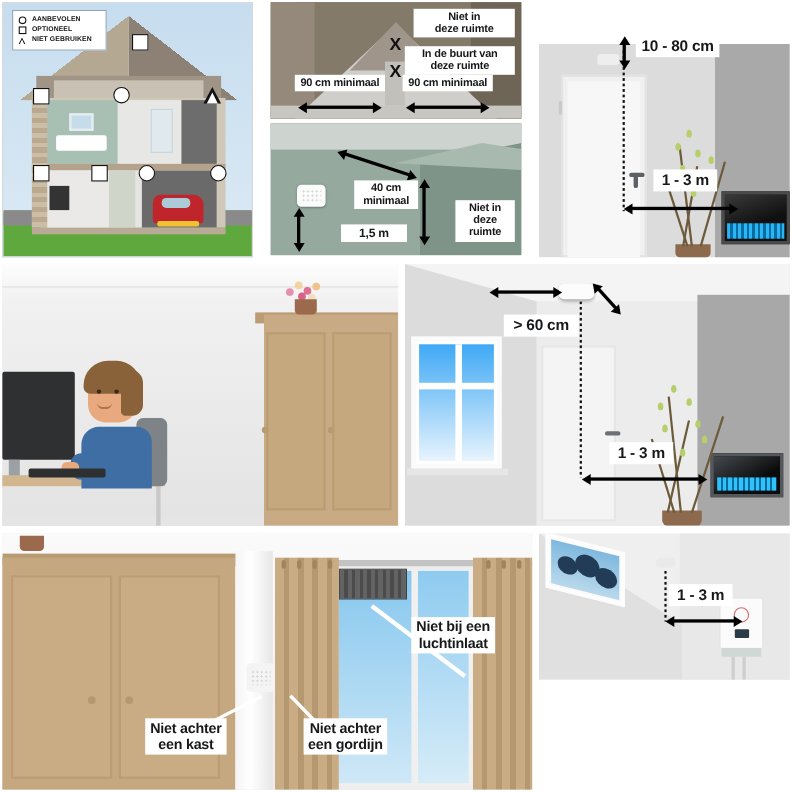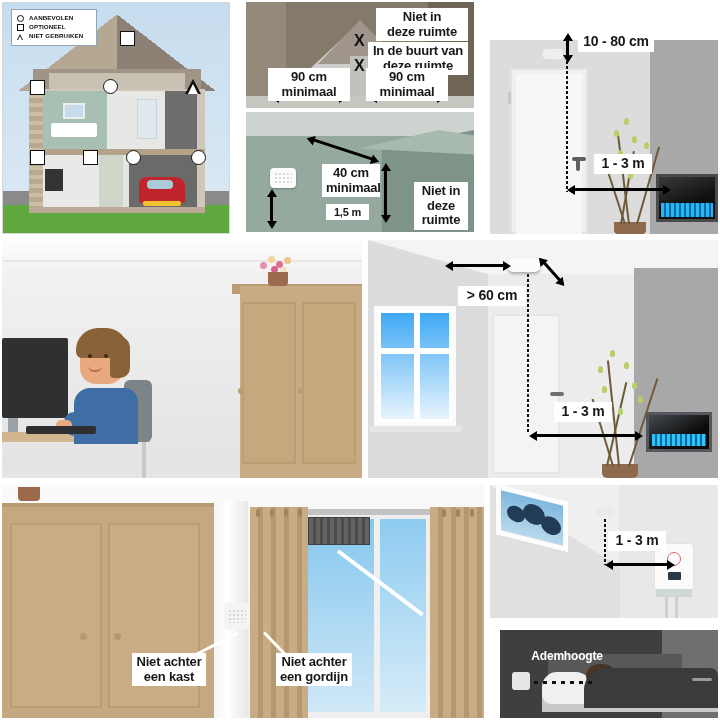--- a/index.html
+++ b/index.html
@@ -19,21 +19,21 @@
     background: #ffffff;
     color: #17181a;
     font-weight: bold;
     line-height: 1.12;
     text-align: center;
     padding: 2px 4px;
     white-space: pre-line;
     z-index: 40;
     letter-spacing: -0.2px;
   }
-  .lbl.sm  { font-size: 13px; }
+  .lbl.sm  { font-size: 10px; }
   .lbl.md  { font-size: 11px; }
   .lbl.lg  { font-size: 13px; }
   .lbl.xl  { font-size: 14px; }
 
   
   .arrow-h, .arrow-v { position: absolute; z-index: 30; }
   .arrow-h { height: 3px; background: #000; }
   .arrow-h::before, .arrow-h::after {
     content: ""; position: absolute; top: 50%; width: 0; height: 0;
     border-top: 5px solid transparent; border-bottom: 5px solid transparent;
@@ -378,21 +378,21 @@
     <div class="det-wall" style="left:24px; top:56px; width:26px; height:20px;">
       <span class="det-grid"></span>
     </div>
 
     <div class="arrow-h" style="left:66px; top:36px; width:62px; transform:rotate(18deg);"></div>
     <div class="arrow-v" style="left:138px; top:58px; height:46px;"></div>
     <div class="arrow-v" style="left:24px; top:84px; height:26px;"></div>
 
     <div class="lbl sm" style="left:76px; top:52px; width:58px;">40 cm
 minimaal</div>
-    <div class="lbl md" style="left:80px; top:92px; width:43px;">1,5 m</div>
+    <div class="lbl md" style="left:64px; top:92px; width:60px;">1,5 m</div>
     <div class="lbl sm" style="left:168px; top:70px; width:54px;">Niet in
 deze
 ruimte</div>
   </div>
 
   <div class="panel" id="p4">
     <div class="wall"></div>
     <div class="wallDark"></div>
     <div class="doorFrame"></div>
     <div class="door"></div>
@@ -552,20 +552,22 @@
     </div>
 
     <div class="leader" style="left:186px; top:172px; width:56px; height:3px; transform:rotate(-27deg);"></div>
     <div class="leader" style="left:262px; top:146px; width:48px; height:3px; transform:rotate(46deg);"></div>
     <div class="leader" style="left:336px; top:64px; width:106px; height:4px; transform:rotate(37deg);"></div>
 
     <div class="lbl lg" style="left:130px; top:168px; width:74px;">Niet achter
 een kast</div>
     <div class="lbl lg" style="left:274px; top:168px; width:76px;">Niet achter
 een gordijn</div>
+    <div class="lbl lg" style="left:372px; top:76px; width:76px;">Niet bij een
+luchtinlaat</div>
   </div>
 
   <div class="panel" id="p8">
     <div class="bg8"></div>
     <div class="rightW"></div>
     <div class="slope"></div>
 
     <div class="skylight">
       <span class="skyGlass">
         <span class="tree" style="left:6px;  top:12px; width:18px; height:16px;"></span>
@@ -582,30 +584,14 @@
       <span class="bPanel"></span>
     </div>
     <div class="bBase"></div>
     <div class="pipe" style="right:50px;"></div>
     <div class="pipe" style="right:40px;"></div>
 
     <div class="arrow-h" style="left:122px; top:78px; width:56px;"></div>
     <div class="lbl xl" style="left:118px; top:46px; width:58px;">1 - 3 m</div>
   </div>
 
-  <div class="panel" id="p9">
-    <div class="room"></div>
-    <div class="wallD"></div>
-    <div class="wallL9"></div>
-    <div class="headboard"></div>
-    <div class="mattress"></div>
-    <div class="pillow"></div>
-    <div class="hair9"></div>
-    <div class="face9"></div>
-    <div class="duvet">
-      <span class="duvetLine"></span>
-    </div>
-    <div class="det9"></div>
-    <div class="dotline-h" style="left:44px; bottom:34px; width:60px;"></div>
-    <div class="lbl md" style="left:36px; top:24px; width:82px; background:transparent; color:#ffffff; font-size:12px;">Ademhoogte</div>
-  </div>
 
 </div>
 
 </body></html>

